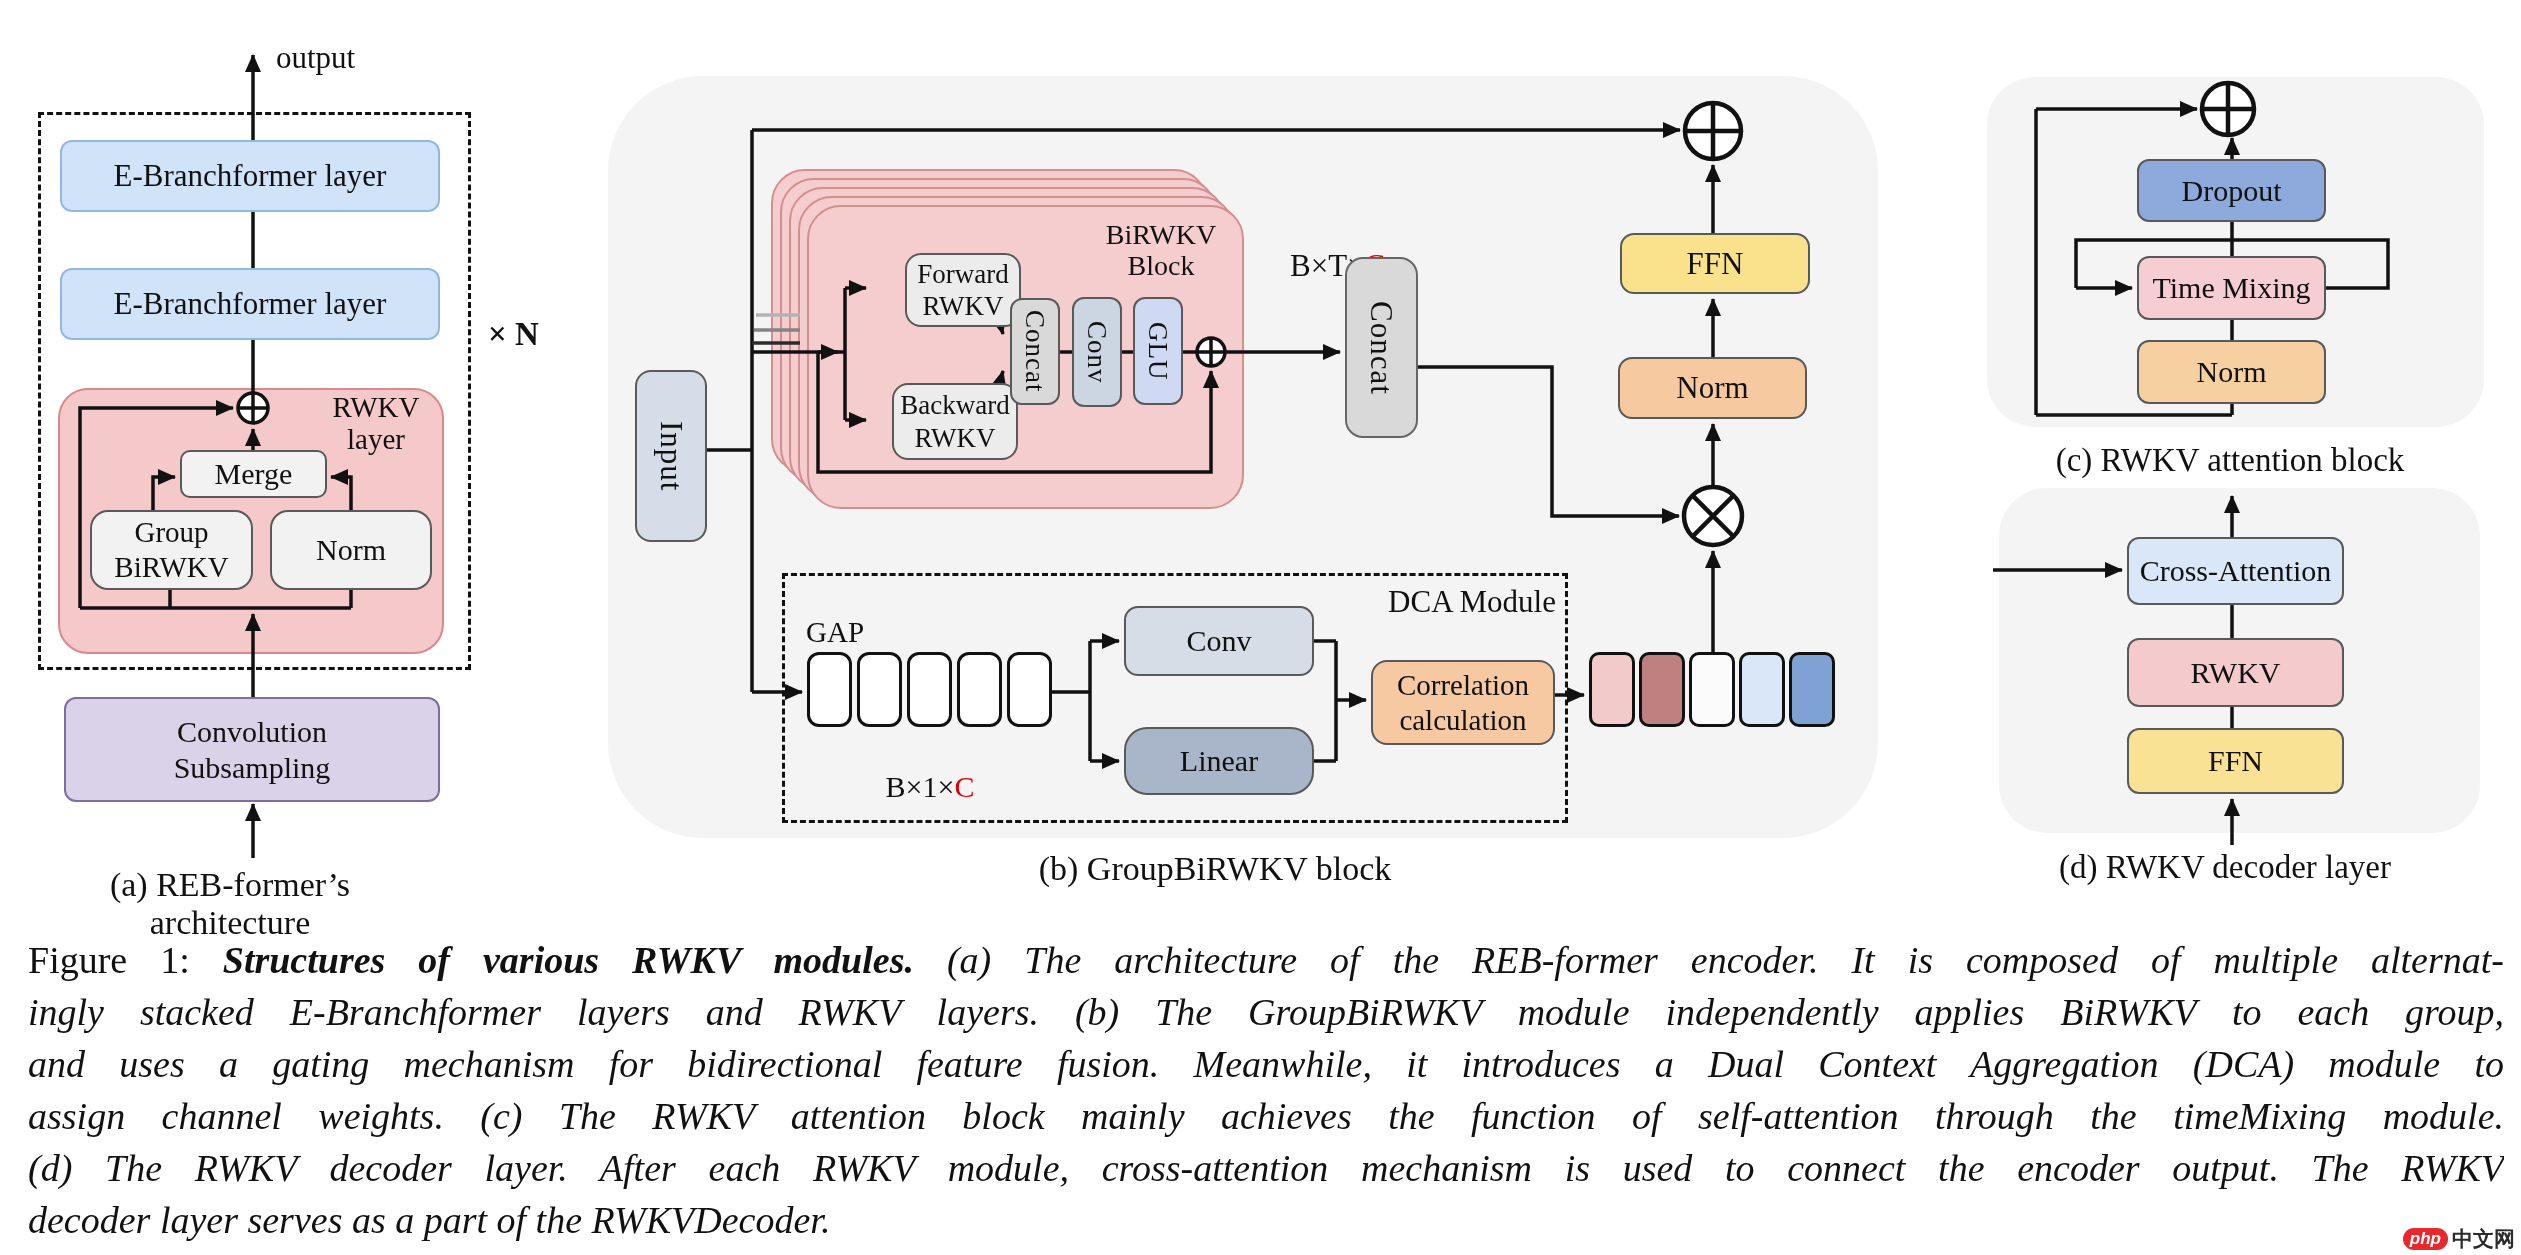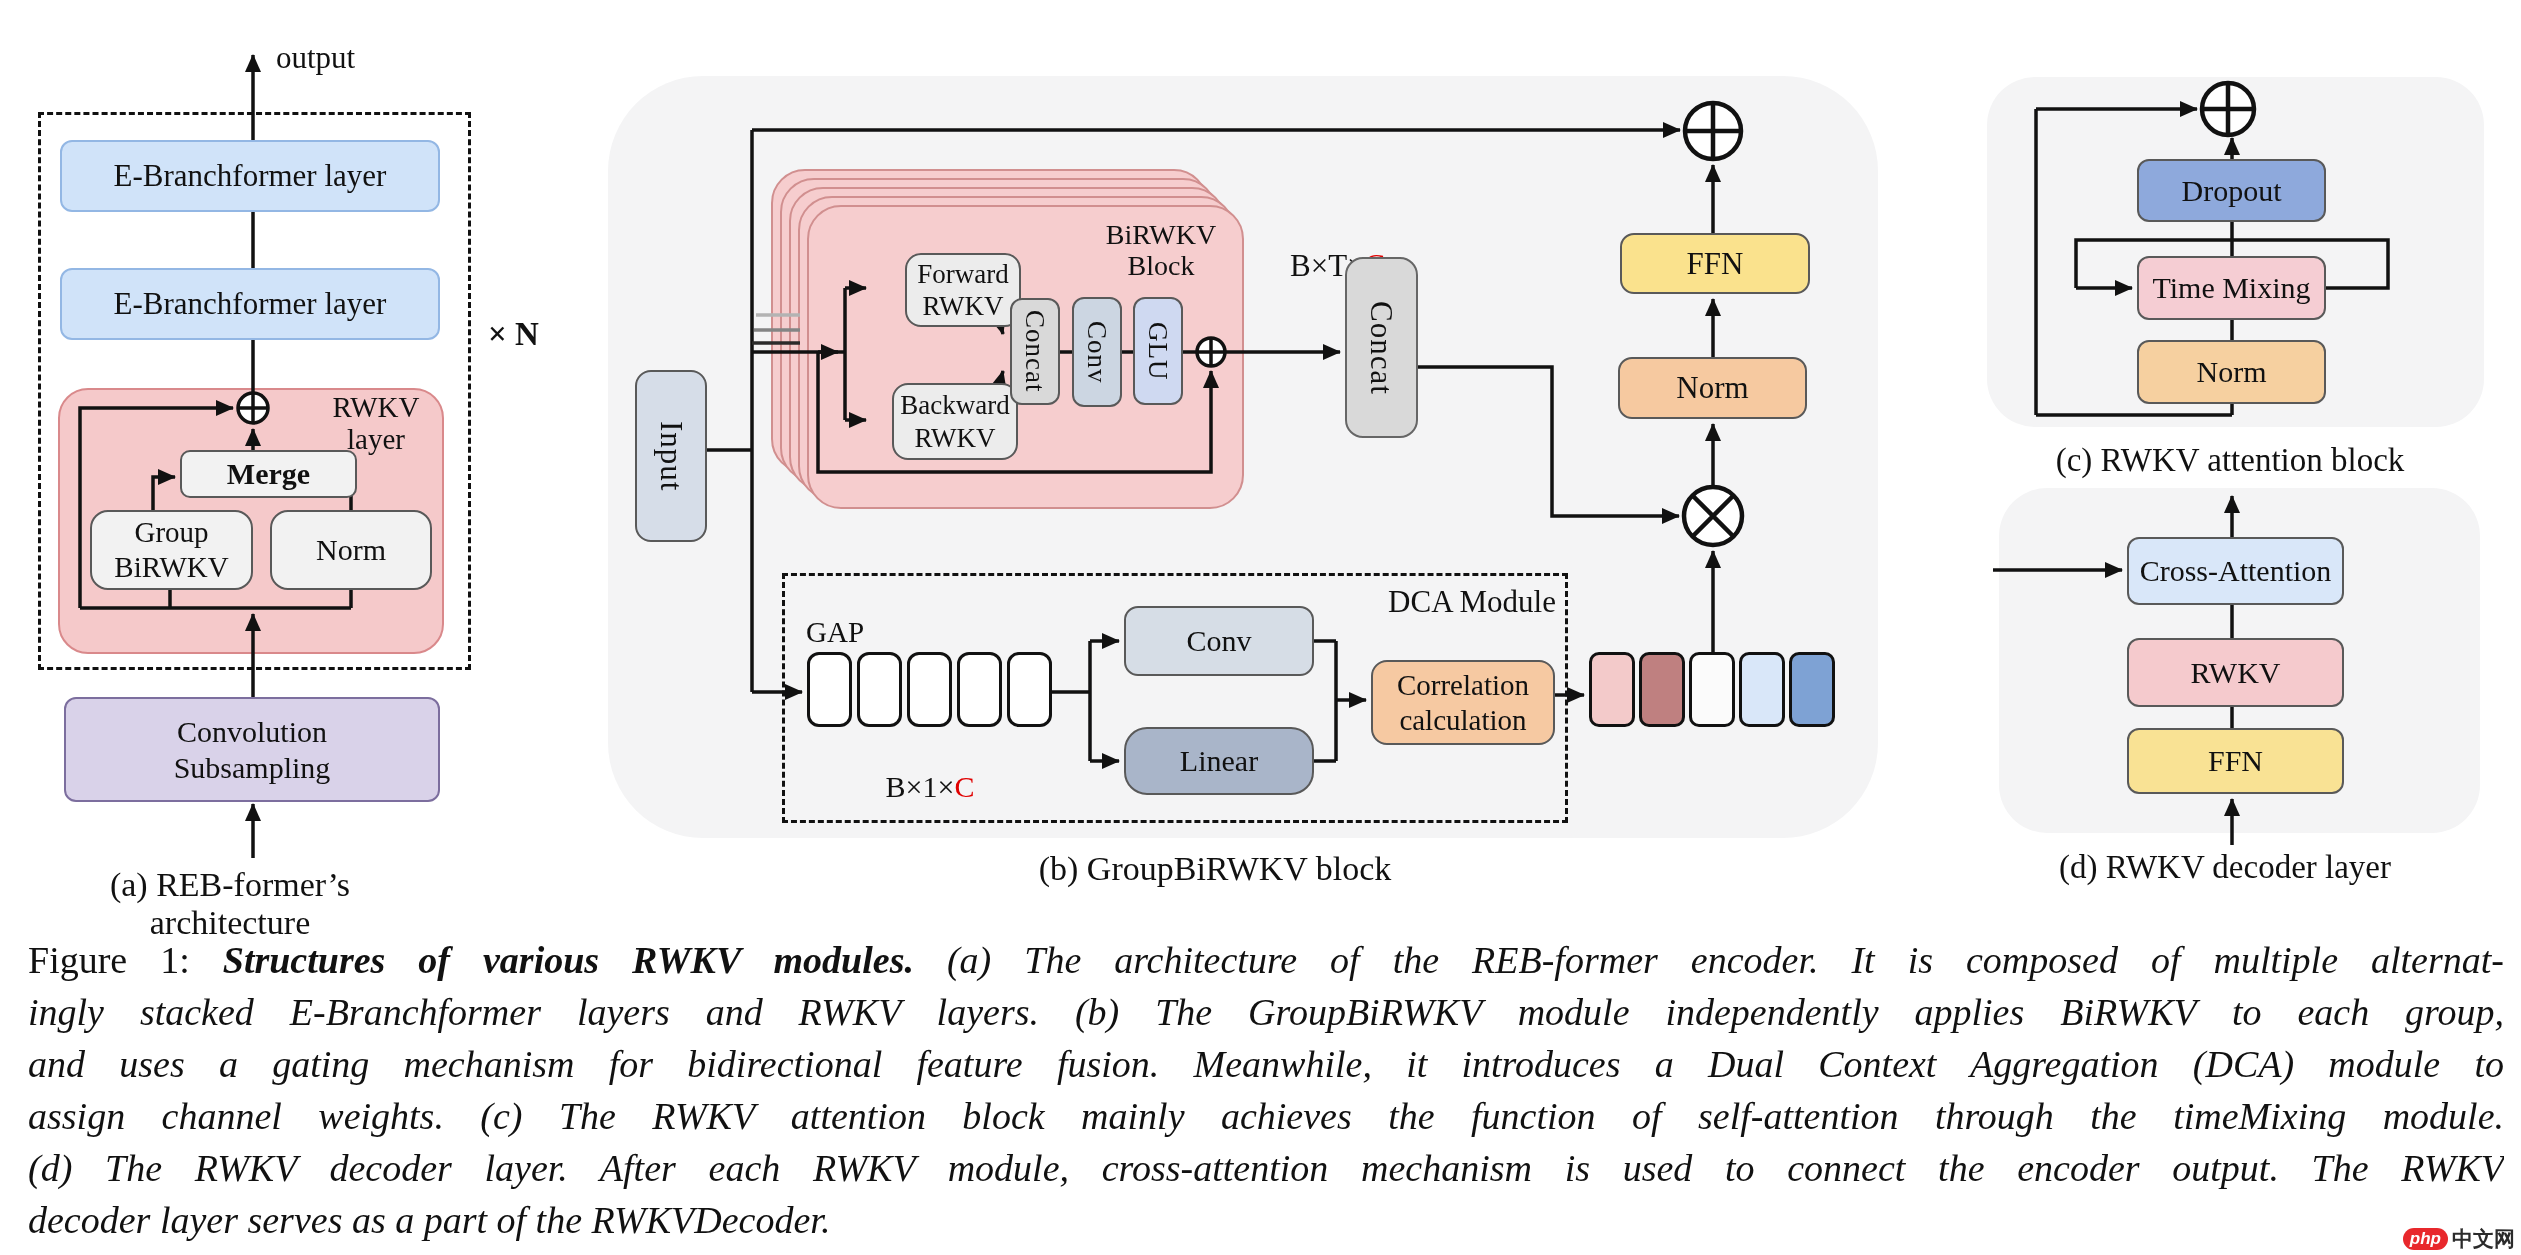--- a/index.html
+++ b/index.html
@@ -136,21 +136,21 @@
       <path d="M1693,496 L1733,536 M1733,496 L1693,536" stroke-width="4.5" fill="none"></path>
     </g>
   </svg>
 
   <div class="lbl" style="left:276px;top:40px;font-size:31px;">output</div>
   <div class="box" style="left:60px;top:140px;width:380px;height:72px;background:#d0e3f9;border-color:#93b7e4;font-size:31px;">E-Branchformer layer</div>
   <div class="box" style="left:60px;top:268px;width:380px;height:72px;background:#d0e3f9;border-color:#93b7e4;font-size:31px;">E-Branchformer layer</div>
   <div class="lbl" style="left:488px;top:316px;font-size:33px;font-weight:bold;">× N</div>
   <div class="lbl" style="left:320px;top:392px;width:112px;text-align:center;font-size:29px;line-height:1.1;">RWKV
 layer</div>
-  <div class="box" style="left:180px;top:450px;width:177px;height:48px;background:#f2f2f2;border-radius:10px;font-size:30px;font-weight:bold;">Merge</div>
+  <div class="box" style="left:180px;top:450px;width:147px;height:48px;background:#f2f2f2;border-radius:10px;font-size:30px;">Merge</div>
   <div class="box" style="left:90px;top:510px;width:163px;height:80px;background:#f2f2f2;border-radius:18px;font-size:29px;">Group
 BiRWKV</div>
   <div class="box" style="left:270px;top:510px;width:162px;height:80px;background:#f2f2f2;border-radius:18px;font-size:30px;">Norm</div>
   <div class="box" style="left:64px;top:697px;width:376px;height:105px;background:#d9d2e9;border-color:#7c6e9e;font-size:30px;">Convolution
 Subsampling</div>
   <div class="cap" style="left:30px;top:866px;width:400px;">(a) REB-former’s architecture</div>
 
   <div class="box vtext" style="left:635px;top:370px;width:72px;height:172px;background:#d6dde8;border-radius:16px;font-size:31px;">Input</div>
   <div class="lbl" style="left:1086px;top:220px;width:150px;text-align:center;font-size:28px;line-height:1.1;">BiRWKV
 Block</div>

